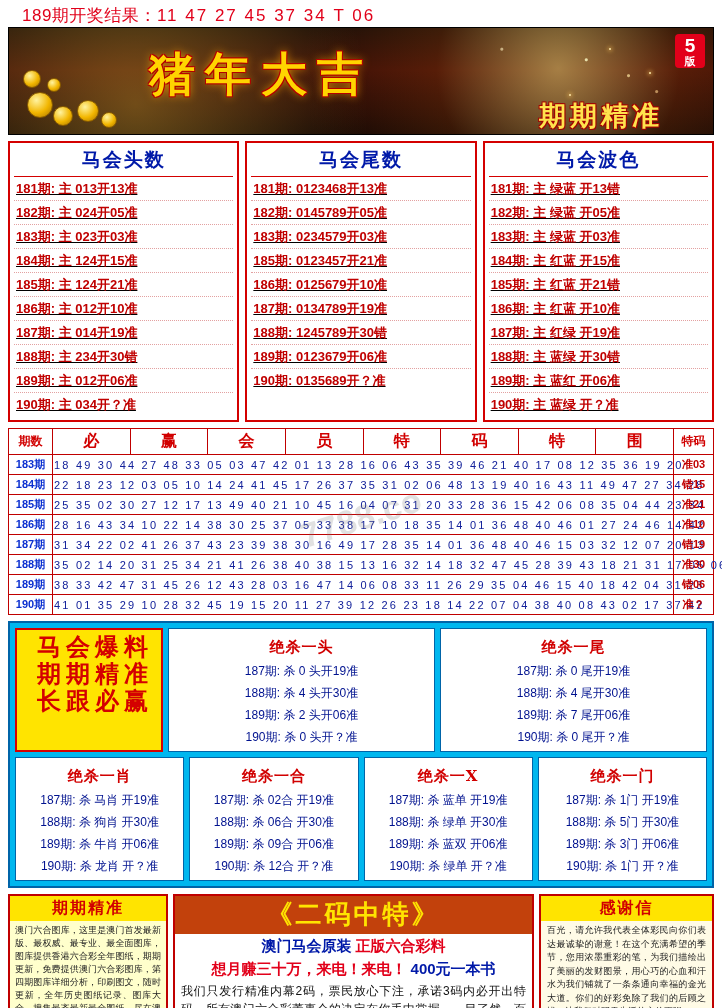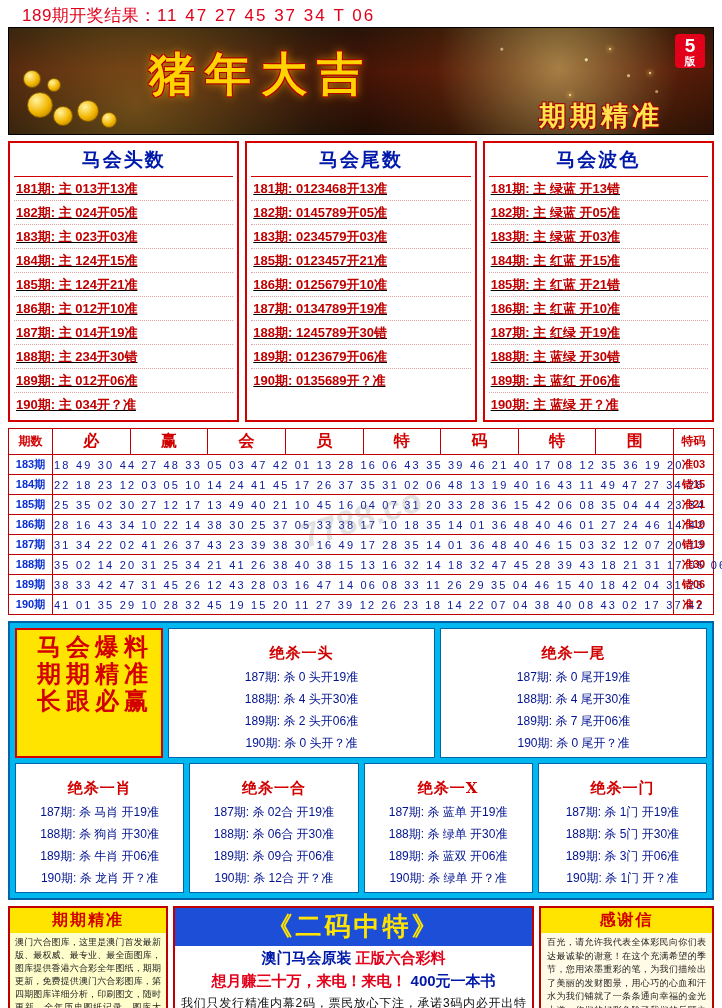--- a/index.html
+++ b/index.html
@@ -202,21 +202,21 @@
     background: #fff;
     border: 1px solid #0064a8;
     padding: 1px 2px 3px 2px;
   }
   .kill-cell h4 {
     margin: 0;
     text-align: center;
     color: #d10000;
     font-size: 15px;
     font-weight: bold;
-    padding: 14px 0 3px 0;
+    padding: 8px 0 3px 0;
     letter-spacing: 1px;
     font-family: "DejaVu Serif", serif;
   }
   .kill-cell .line {
     font-size: 12px;
     color: #00128f;
     text-align: center;
     padding: 2.5px 0;
     white-space: nowrap;
   }
@@ -233,21 +233,21 @@
   .bcol1 { width: 160px; background:#ffffcc; }
   .bcol2 { flex: 1; background:#fff; }
   .bcol3 { width: 175px; background:#fffbe6; }
   .bhead {
     text-align:center; font-weight:bold; font-size:16px;
     color:#d10000; background:#ffe400; padding:2px 0;
     letter-spacing:2px; font-family:"DejaVu Serif", serif;
   }
   .bbody { font-size: 9px; line-height: 1.45; color:#222; padding: 3px 5px; text-align: justify; }
   .mid-title {
-    background: #1d4ed8;
+    background: #c2410c;
     color: #ffe400;
     text-align:center;
     font-size: 26px;
     font-weight:bold;
     letter-spacing: 3px;
     padding: 1px 0 2px 0;
     font-family: "DejaVu Serif", serif;
   }
   .mid-sub {
     text-align:center; color:#0019a8; font-weight:bold; font-size:15px; padding:3px 2px 1px 2px;

